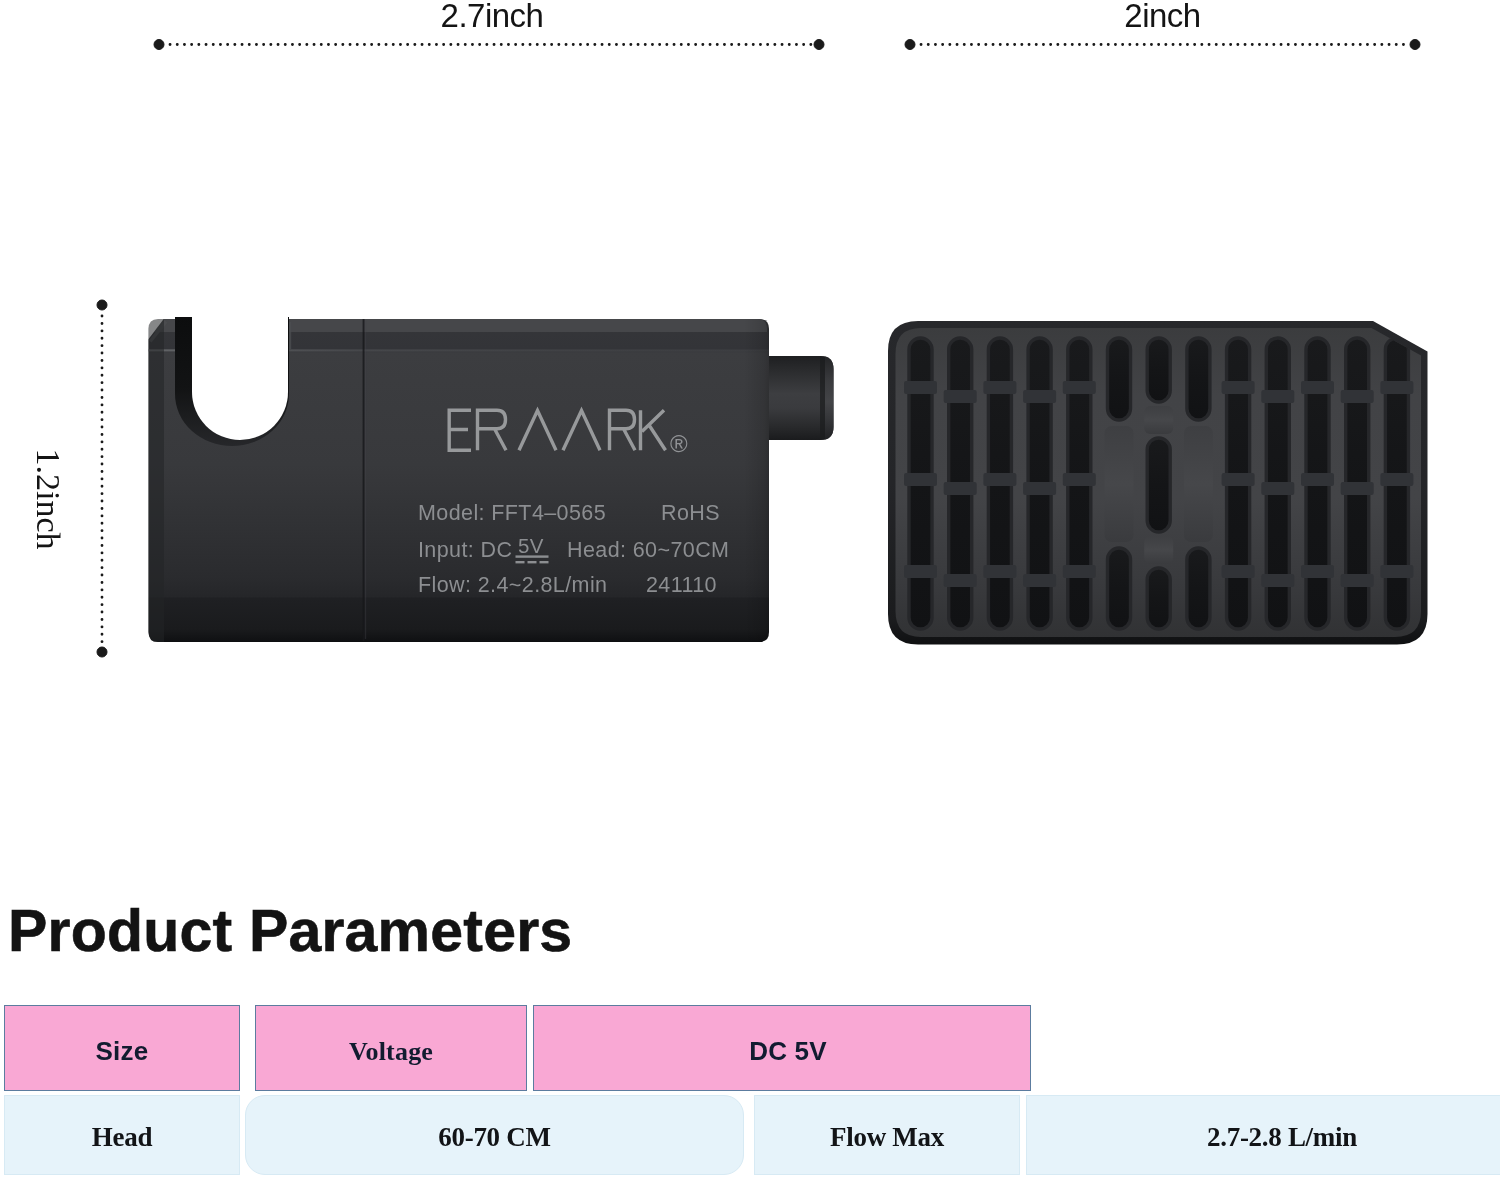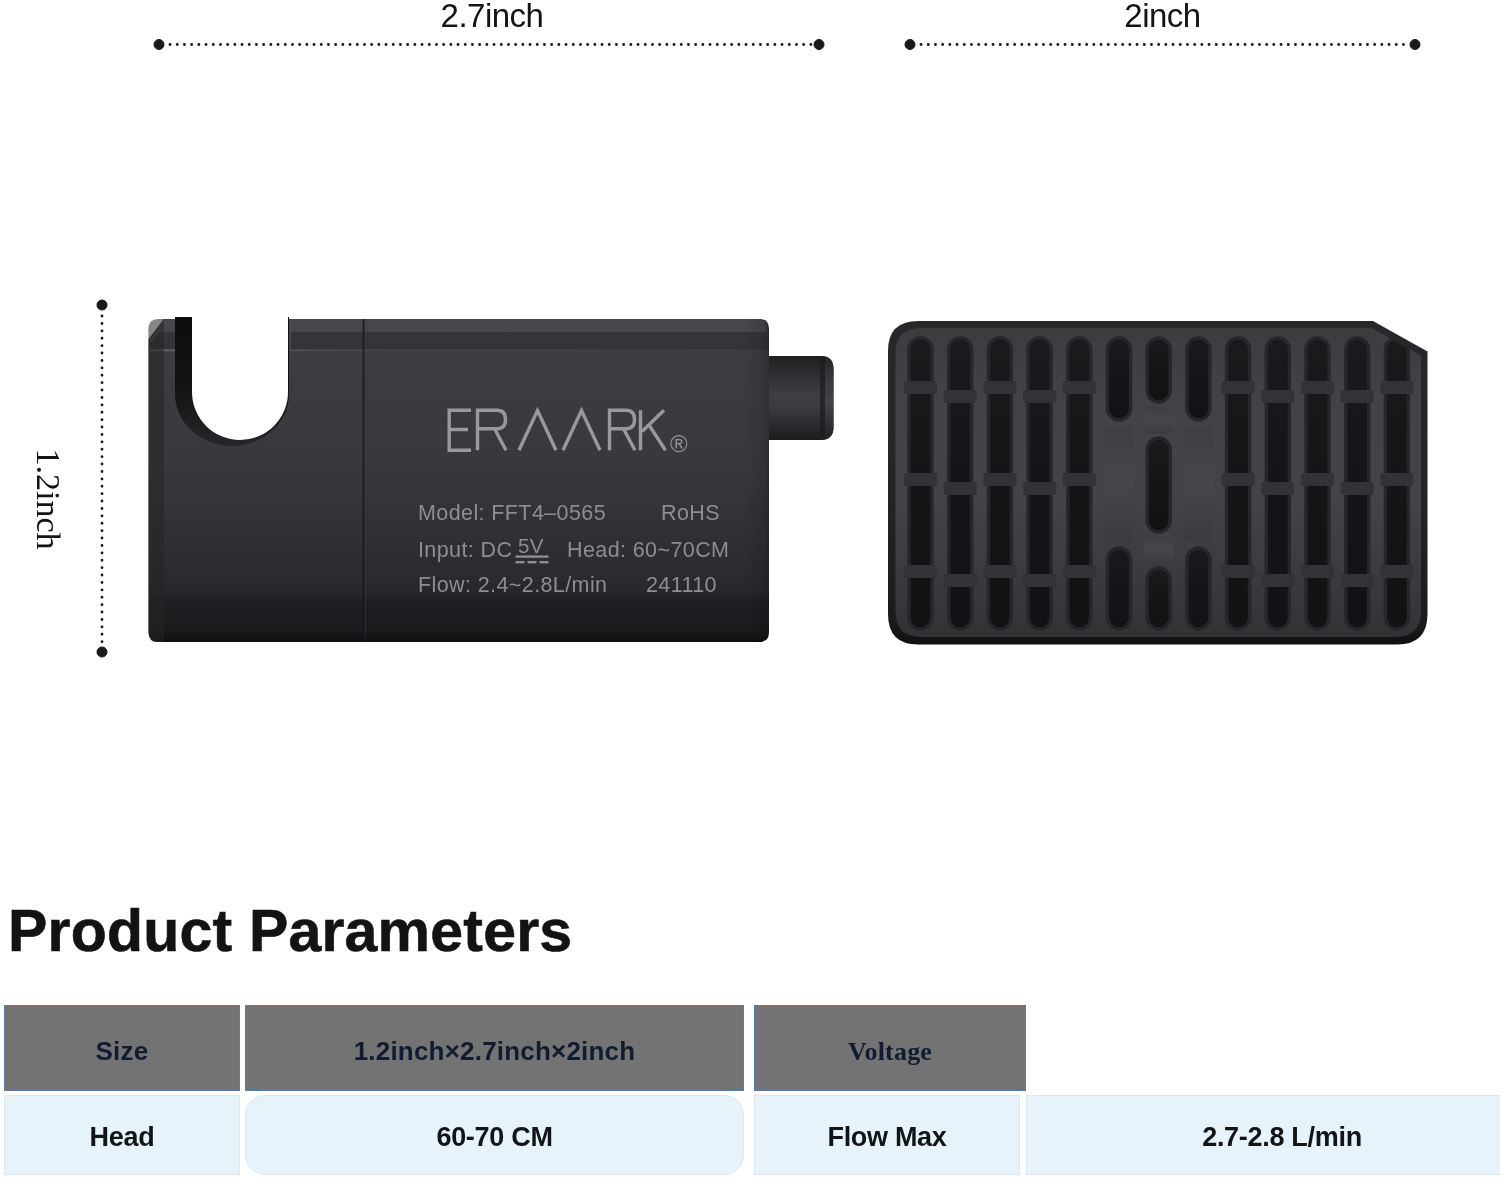--- a/index.html
+++ b/index.html
@@ -2,22 +2,22 @@
 <html><head>
 <meta charset="utf-8">
 <style>
   html,body { margin:0; padding:0; }
   body { width:1500px; height:1181px; background:#ffffff; font-family:"Liberation Sans",sans-serif; position:relative; overflow:hidden; }
   .abs { position:absolute; }
   .dimlabel { font-size:33px; color:#141414; letter-spacing:-0.5px; }
   .cellrow { position:absolute; display:flex; }
   .cell { box-sizing:border-box; display:flex; align-items:center; justify-content:center;
           font-weight:bold; }
-  .dark  { background:#737373; border:1px solid #5c7c9f; font-size:26px; color:#121c30; letter-spacing:0.2px; padding-top:7px; }
-  .light { background:#e6f3fa; border:1px solid #d7eaf4; font-size:27px; color:#121417; letter-spacing:-0.3px; padding-top:5px; }
+  .dark  { background:#f9a8d4; border:1px solid #5c7c9f; font-size:26px; color:#121c30; letter-spacing:0.2px; padding-top:7px; }
+  .light { background:#e6f3fa; border:1px solid #d7eaf4; font-size:27px; color:#121417; letter-spacing:-0.3px; padding-top:5px;font-family:Liberation Serif, serif; }
 </style>
 </head>
 <body>
 
 <div class="abs dimlabel" style="left:162px; top:-3px; width:660px; text-align:center;">2.7inch</div>
 <div class="abs dimlabel" style="left:910px; top:-3px; width:505px; text-align:center;">2inch</div>
 <div class="abs" style="left:-52px; top:480px; width:200px; text-align:center; font-family:'Liberation Serif',serif; font-size:34px; color:#141414; transform:rotate(90deg);">1.2inch</div>
 
 <svg class="abs" style="left:0;top:0;" width="1500" height="1181" viewBox="0 0 1500 1181">
 <defs>
@@ -228,24 +228,24 @@
   <rect x="1380.4" y="565" width="33" height="13" rx="2" fill="#313337"></rect>
 </g>
 
 </svg>
 
 <div class="abs" style="left:0; top:897px; width:1500px; font-size:59px; font-weight:bold; color:#131313; letter-spacing:0.2px;padding-left:8px; -webkit-text-stroke:0.6px #131313;">Product Parameters</div>
 
 <div class="cellrow" style="left:4px; top:1005px; height:86px;">
   <div class="cell dark" style="width:236px;">Size</div>
   <div style="width:5px;"></div>
-  <div class="cell dark" style="width:499px;">1.2inch×2.7inch×2inch</div>
   <div style="width:10px;"></div>
   <div class="cell dark" style="width:272px;font-family:Liberation Serif, serif;">Voltage</div>
   <div style="width:6px;"></div>
+  <div class="cell dark" style="width:498px; padding-left:12px;">DC 5V</div>
 </div>
 
 <div class="cellrow" style="left:4px; top:1095px; height:80px;">
   <div class="cell light" style="width:236px;">Head</div>
   <div style="width:5px;"></div>
   <div class="cell light" style="width:499px;border-radius:20px;">60-70 CM</div>
   <div style="width:10px;"></div>
   <div class="cell light" style="width:266px;">Flow Max</div>
   <div style="width:6px;"></div>
   <div class="cell light" style="width:498px; padding-left:14px;">2.7-2.8 L/min</div>

